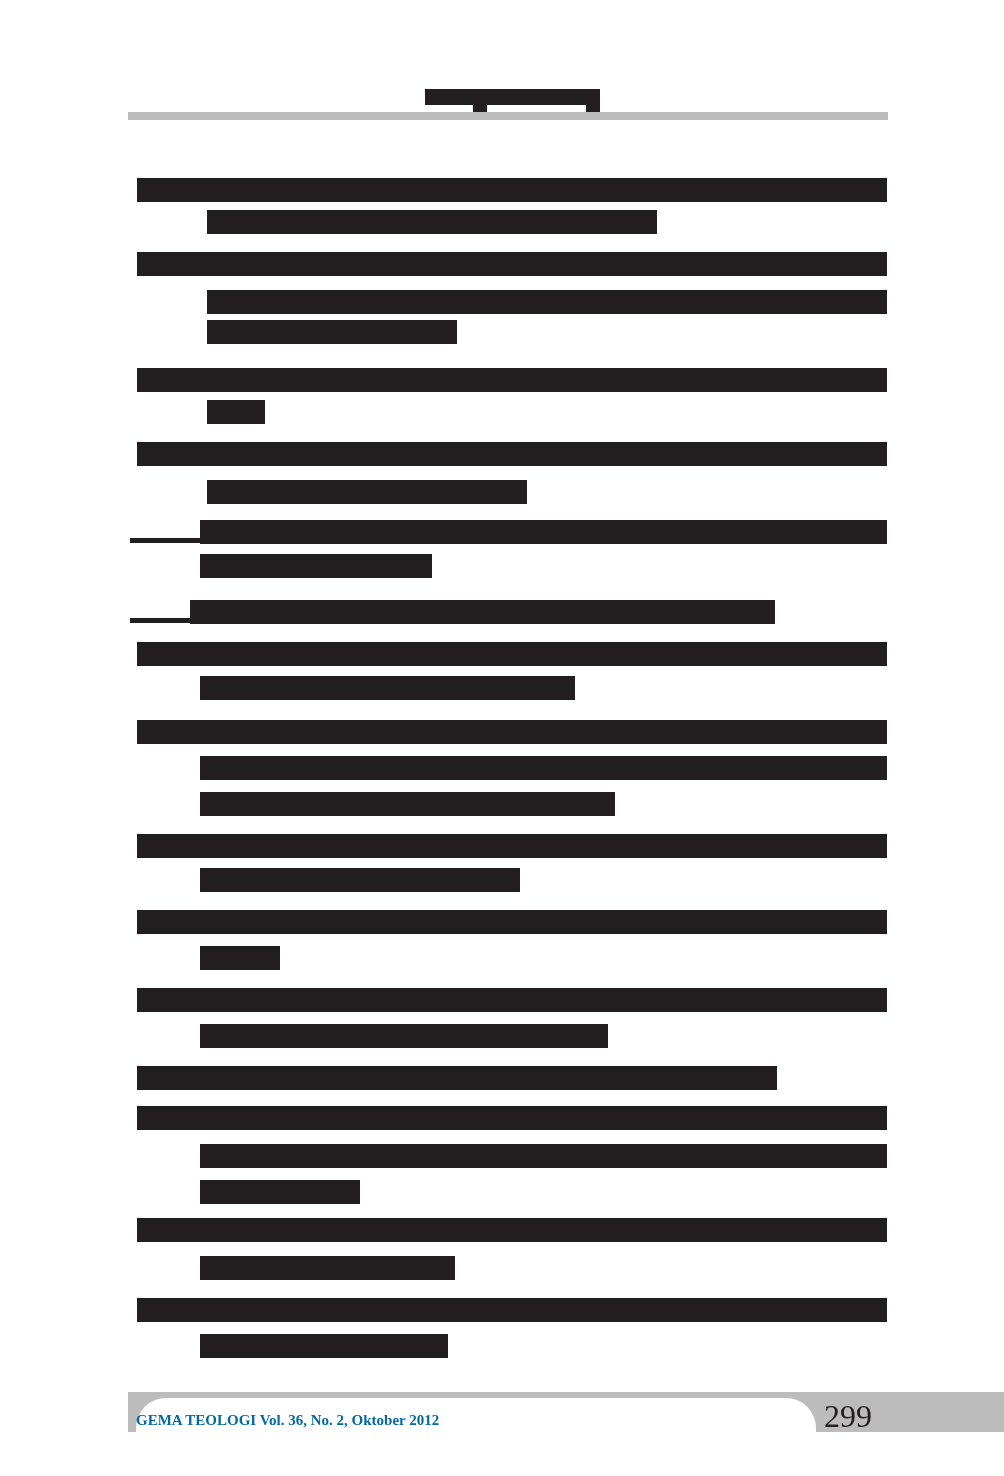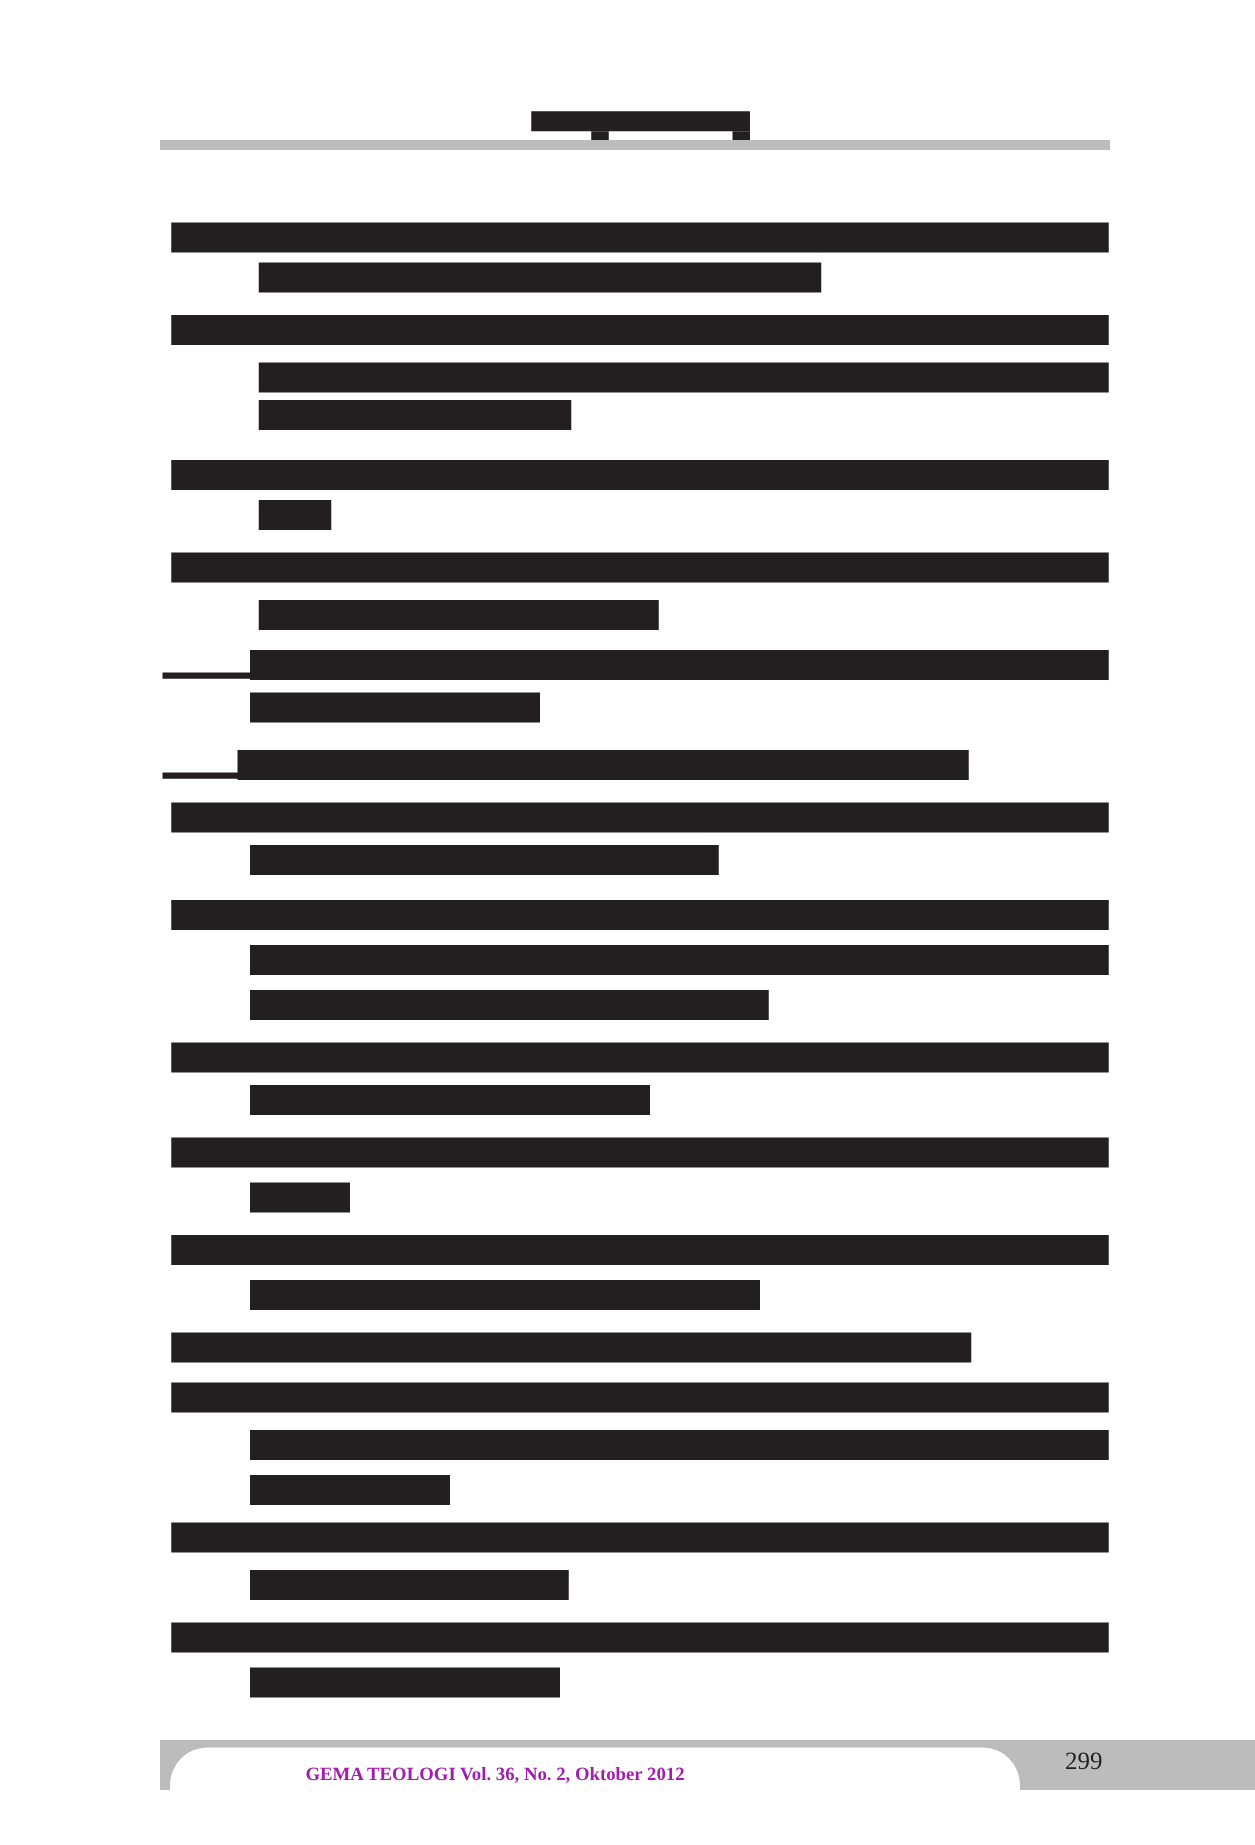--- a/index.html
+++ b/index.html
@@ -7,22 +7,22 @@
   .header-redact{position:absolute;left:425px;top:89px;width:175px;height:16px;background:#231f20;}
   .header-redact::before,.header-redact::after{content:"";position:absolute;top:16px;width:14px;height:8px;background:#231f20;}
   .header-redact::before{left:48px;}
   .header-redact::after{right:0;}
   .header-rule{position:absolute;left:128px;top:112px;width:760px;height:8px;background:#bcbcbc;}
   .entries{position:absolute;left:0;top:0;width:1004px;}
   .line{position:absolute;height:24px;background:#231f20;}
   .dash{position:absolute;height:5px;background:#231f20;}
   .footer-bar{position:absolute;left:128px;top:1392px;width:876px;height:40px;background:#bcbcbc;}
   .footer-white{position:absolute;left:136px;top:1398px;width:680px;height:40px;background:#fff;border-top-left-radius:30px;border-top-right-radius:30px;}
-  .footer-text{position:absolute;left:136px;top:1412px;width:520px;text-align:center;font-size:15px;font-weight:bold;color:#a21caf;}
-  .page-num{position:absolute;left:852px;top:1398px;font-size:20px;color:#231f20;}
+  .footer-text{position:absolute;left:136px;top:1412px;width:520px;text-align:left;font-size:15px;font-weight:bold;color:#0369a1;}
+  .page-num{position:absolute;left:824px;top:1398px;font-size:32px;color:#231f20;}
 </style>
 </head>
 <body>
 
 <div>
   <div class="header-redact"></div>
   <div class="header-rule"></div>
 
   <div class="entries">
 

